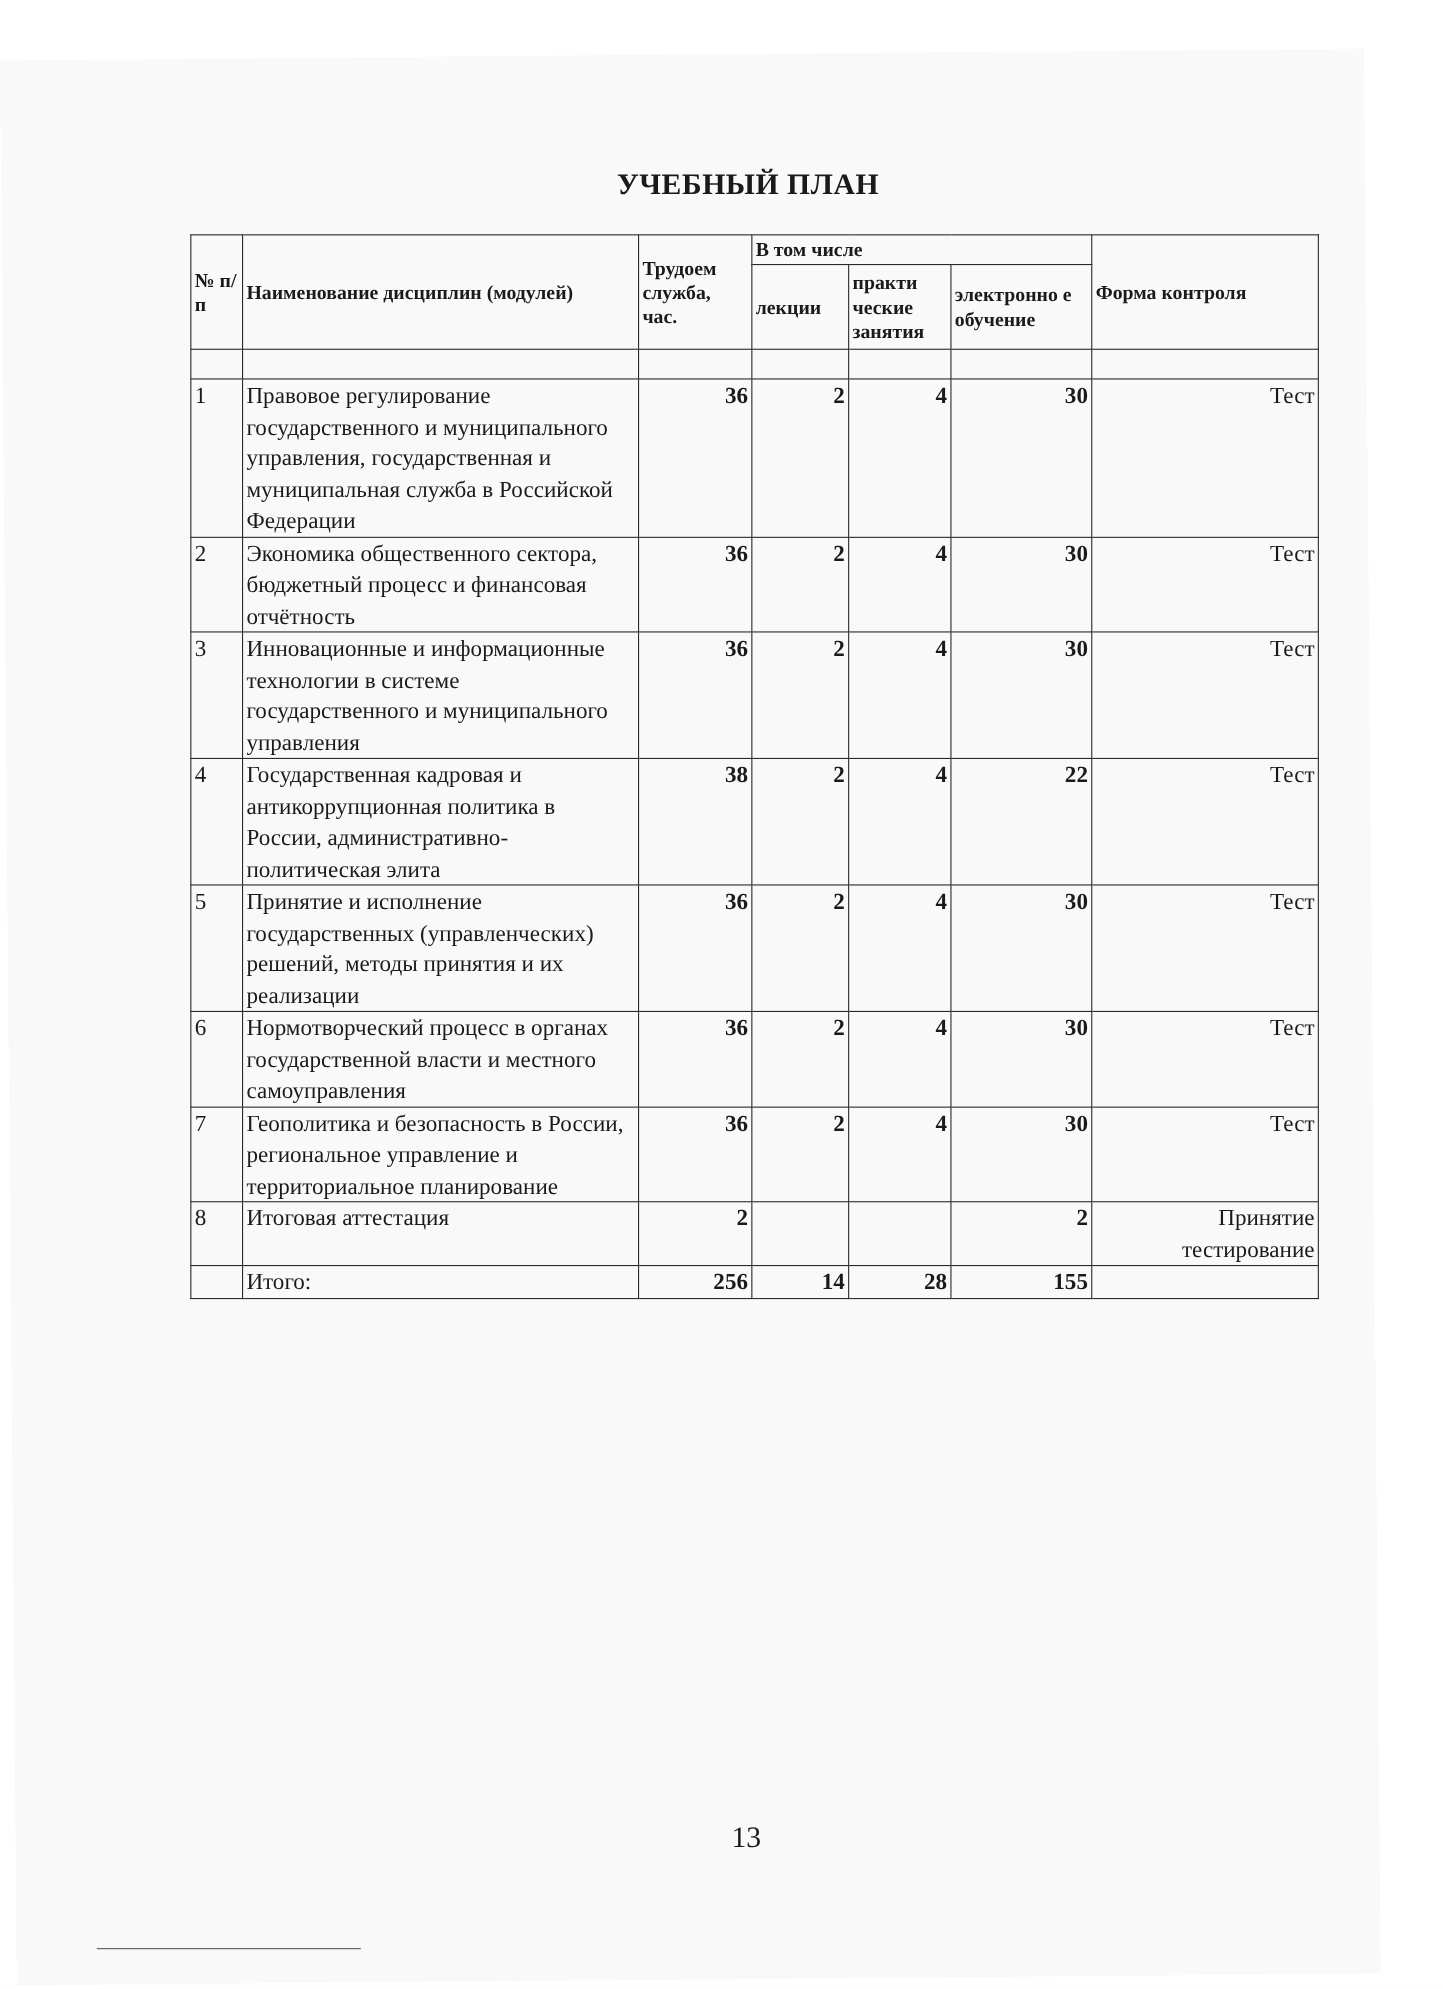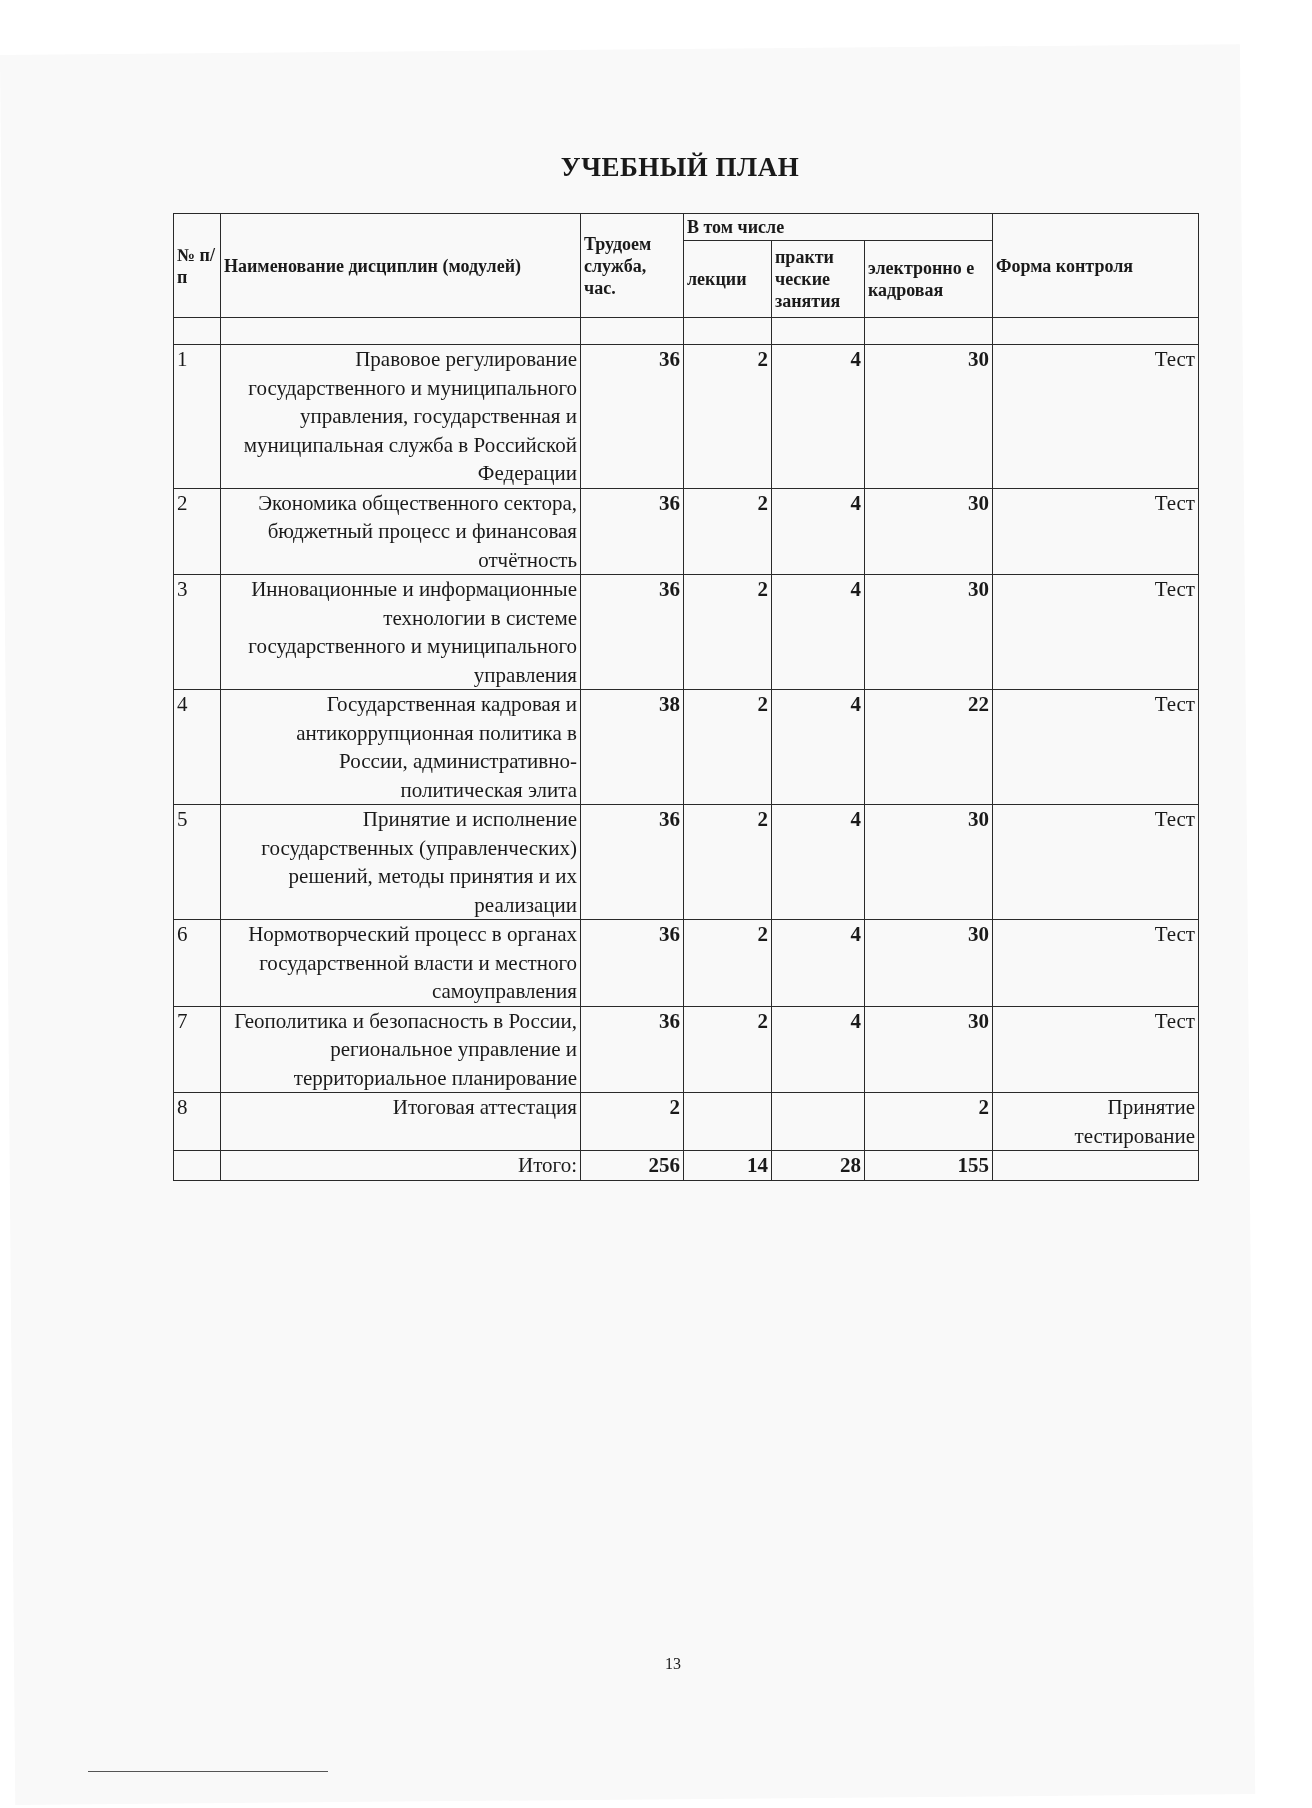--- a/index.html
+++ b/index.html
@@ -43,29 +43,29 @@
     line-height: 28.5px;
   }
   table.plan th {
     font-weight: bold;
     font-size: 18px;
     line-height: 22px;
     vertical-align: middle;
     text-align: left;
   }
   .c-num { text-align: left; }
-  .c-name { text-align: right; margin-left: 22px; }
+  .c-name { text-align: left; margin-left: 22px; }
   .c-val { text-align: right; font-weight: bold; }
   .c-form { text-align: right; }
   .spacer-row td { height: 26px; }
   .total-label { font-weight: normal; }
   .page-number {
     position: absolute;
     left: 665px; top: 1655px;
-    font-size: 16px;
+    font-size: 27px;
   }
   .footnote-line {
     position: absolute;
     left: 88px; top: 1771px;
     width: 240px; height: 0;
     border-top: 1.5px solid #555;
   }
 </style>
 </head>
 <body>
@@ -88,21 +88,21 @@
     <tr>
       <th rowspan="2">№ п/п</th>
       <th rowspan="2">Наименование дисциплин (модулей)</th>
       <th rowspan="2">Трудоем служба, час.</th>
       <th colspan="3" style="height:26px">В том числе</th>
       <th rowspan="2">Форма контроля</th>
     </tr>
     <tr>
       <th style="height:76px">лекции</th>
       <th>практи ческие занятия</th>
-      <th>электронно е кадровая</th>
+      <th>электронно е обучение</th>
     </tr>
     <tr class="spacer-row">
       <td></td>
         <td></td>
         <td></td>
         <td></td>
         <td></td>
         <td></td>
         <td></td>
     </tr>

